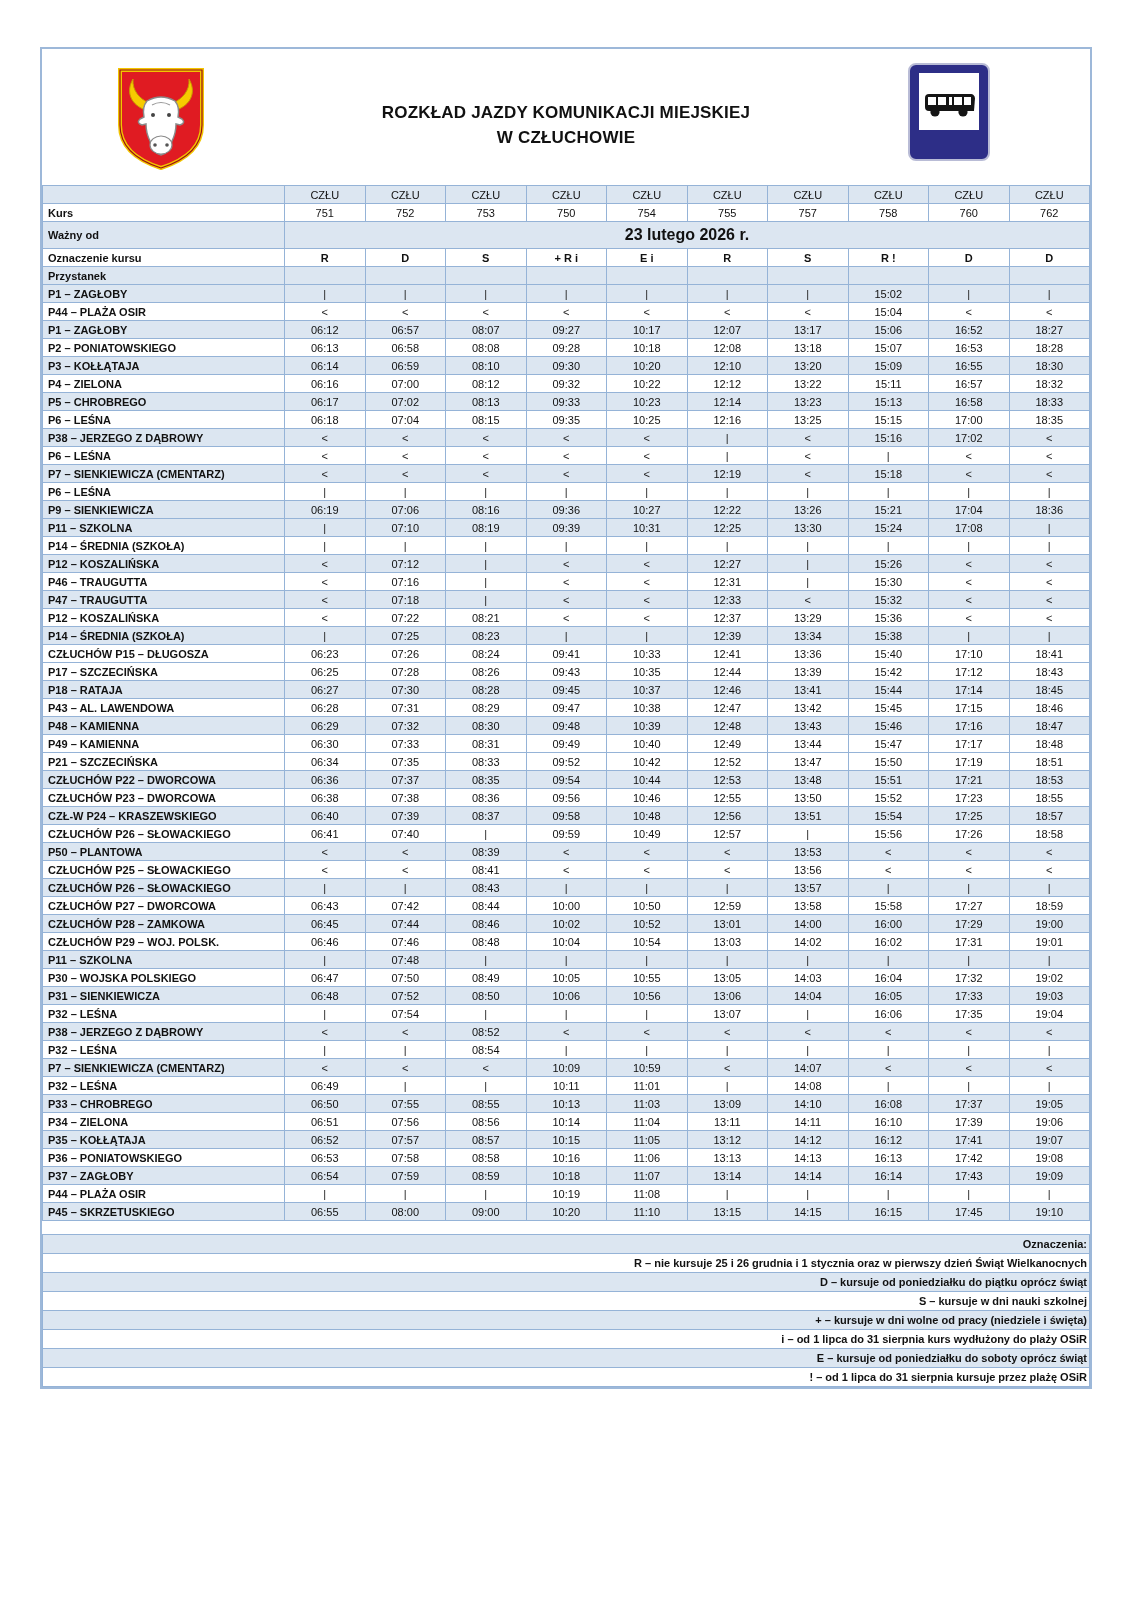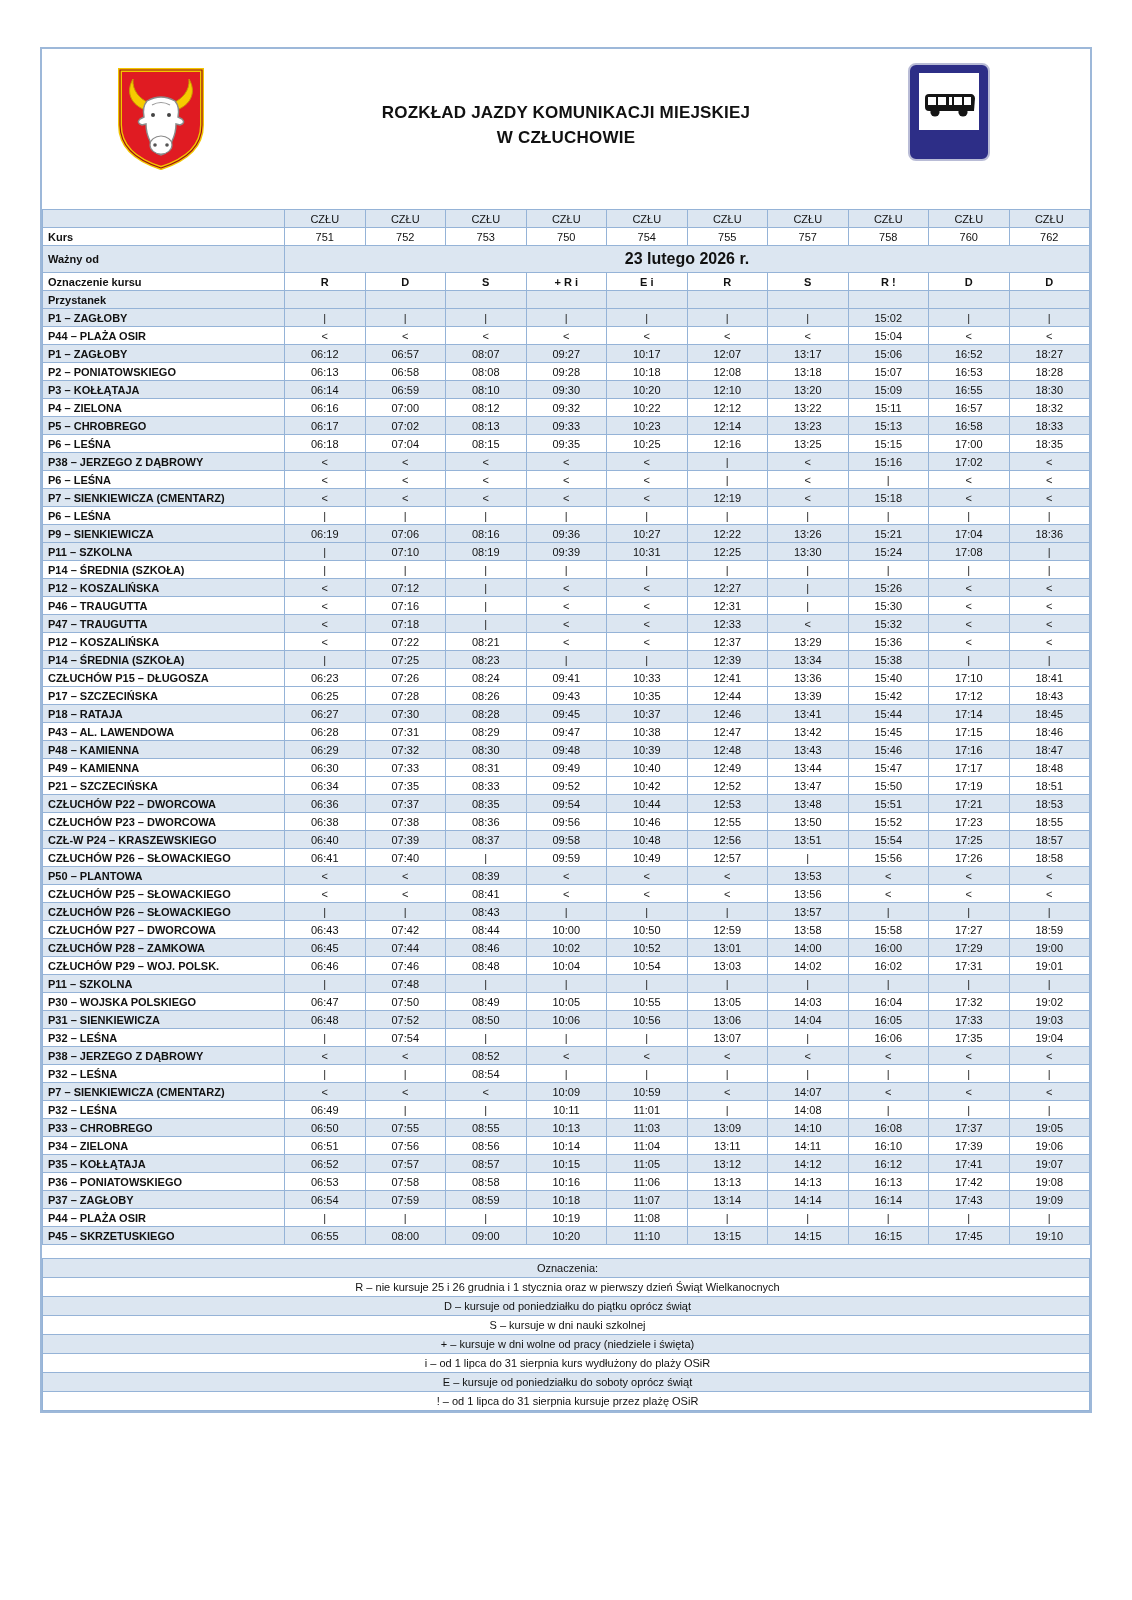--- a/index.html
+++ b/index.html
@@ -6,21 +6,21 @@
   body{
     width:1132px;height:1600px;background:#ffffff;
     font-family:"Liberation Sans","DejaVu Sans",sans-serif;
     color:#111;position:relative;
   }
   .frame{
     position:absolute;left:40px;top:47px;width:1048px;
     border:2px solid #9db8d9;background:#fff;
   }
   
-  .hdr{position:relative;height:160px;background:#fff;}
+  .hdr{position:relative;height:136px;background:#fff;}
   .coa{position:absolute;left:74px;top:18px;}
   .sign{position:absolute;right:100px;top:14px;}
   .title{
     position:absolute;left:0;right:0;top:52px;text-align:center;
     font-weight:bold;font-size:17px;line-height:1.45;letter-spacing:.2px;
   }
   
   table{border-collapse:collapse;width:100%;table-layout:fixed;}
   td{
     border:1px solid #95b3d7;font-size:11px;height:17px;
@@ -30,21 +30,21 @@
   .c-stop{width:242px;}
   td.stopcol{text-align:left;padding-left:5px;}
   .b{font-weight:bold;}
   tr.r-blue td{background:#dce6f1;}
   tr.r-white td{background:#ffffff;}
   tr.r-tall td{height:26px;}
   td.date{font-size:16px;font-weight:bold;}
   td.mark{font-weight:normal;color:#222;}
   
   .gap{height:13px;background:#fff;}
-  .legend td{text-align:center;font-weight:normal;height:18px;padding-left:5px;margin-left:22px;}
+  .legend td{text-align:right;font-weight:bold;height:18px;padding-left:5px;margin-left:22px;}
 </style>
 </head>
 <body>
 
 <div class="frame">
 
   <div class="hdr">
     <svg class="coa" width="90" height="104" viewBox="0 0 90 104">
       <path d="M4 3 H86 V58 Q86 88 45 101 Q4 88 4 58 Z" fill="#e01b22" stroke="#f2c500" stroke-width="4"></path>
       <path d="M4 3 H86 V58 Q86 88 45 101 Q4 88 4 58 Z" fill="none" stroke="#9a1313" stroke-width="1.2"></path>

